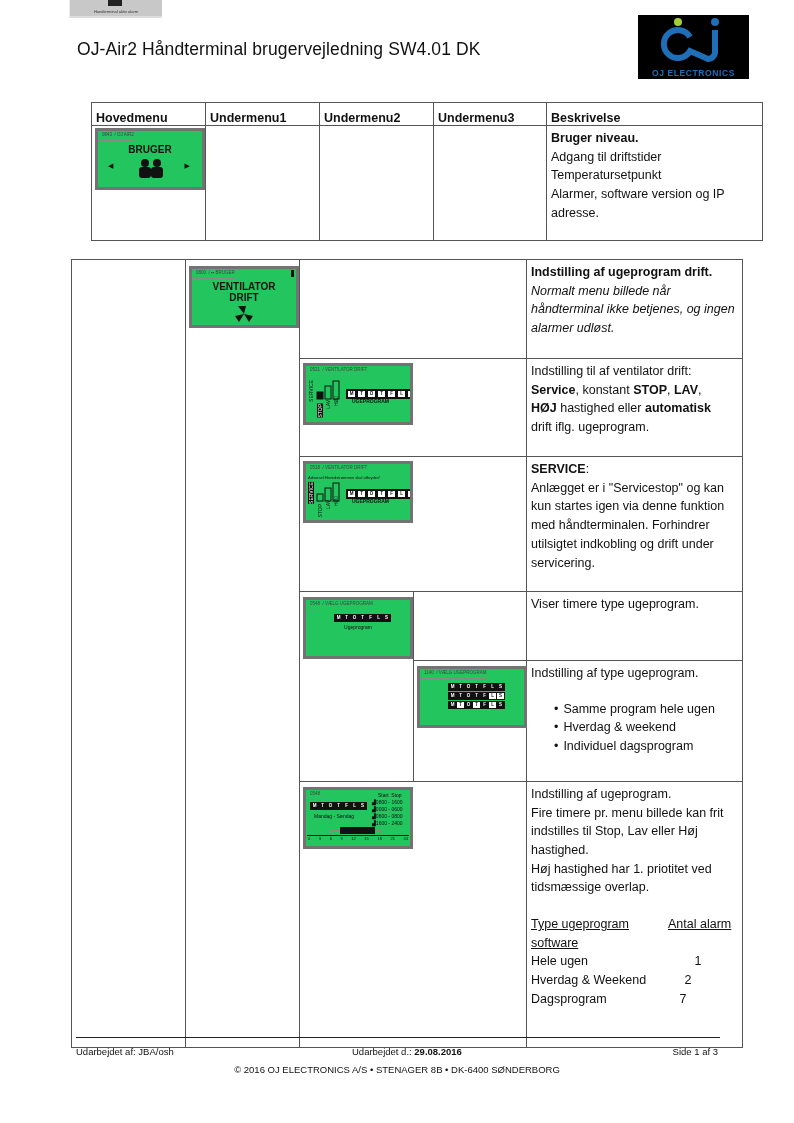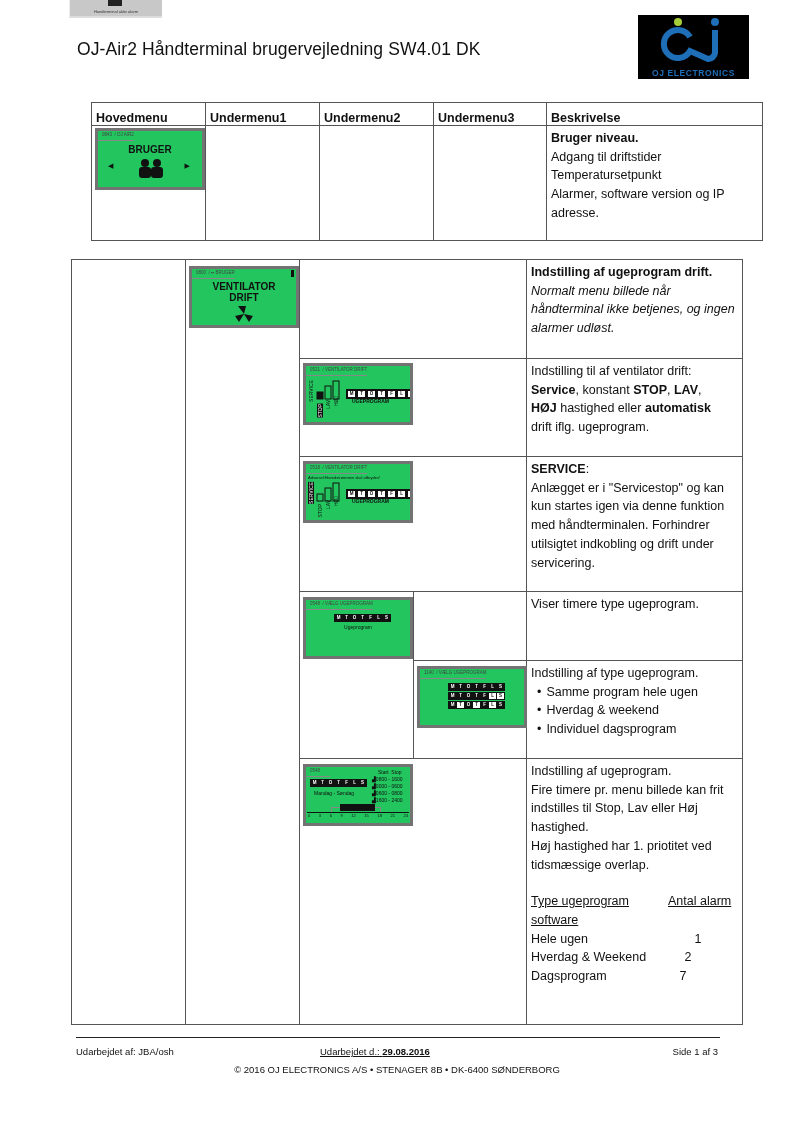--- a/index.html
+++ b/index.html
@@ -15,21 +15,21 @@
                font-size:8.5px; font-weight:bold; letter-spacing:0.6px; }
 
   table.doc { position:absolute; border-collapse:collapse; table-layout:fixed; }
   table.doc td, table.doc th { border:1px solid #555; vertical-align:top; padding:0; }
   .t1 { left:71px; top:102px; width:671px;margin-left:20px; }
   .t2 { left:71px; top:259px; width:671px; }
   th.hdr { font-size:12.5px; font-weight:bold; text-align:left; padding:8px 0 0 4px !important; height:14px; }
   .desc { font-size:12.5px; line-height:18.7px; padding:3px 4px 8px 4px !important; }
   .desc b { font-weight:bold; }
   .desc i { font-style:italic; }
-  .desc ul { margin:0; padding:0 0 0 6px; list-style:none; }
+  .desc ul { margin:17px; padding:0 0 0 6px; list-style:none; }
   .desc ul li:before { content:"\2022"; margin-right:5px; }
   .u { text-decoration:underline; }
   .ttab { display:flex; }
   .ttab .a { width:137px; } .ttab .b { width:60px; text-align:center; }
 
   .lcd { position:relative; border:3px solid #737373; background:#22c55e; margin:4px; overflow:hidden; }
   .lcd .tab { position:absolute; left:0; top:0; height:8px; font-size:4.5px; color:#444; padding:1px 0 0 4px;
               border-bottom:1px solid #888; }
   .days { display:inline-flex; background:#111; padding:1px; gap:1px; }
   .days span { width:7px; height:6px; background:#111; color:#fff; font-size:4.5px; font-weight:bold; text-align:center; line-height:6px; }
@@ -318,15 +318,15 @@
             <span class="a">Dagsprogram</span>
             <span class="b" style="width:30px">7</span>
           </div>
     </td>
   </tr>
 </tbody>
   </table>
 
 <div style="position:absolute;left:76px;top:1037px;width:644px;border-top:1px solid #222;"></div>
 <div style="position:absolute;left:76px;top:1046px;font-size:9.5px;">Udarbejdet af: JBA/osh</div>
-<div style="position:absolute;left:320px;top:1046px;font-size:9.5px;text-decoration:underline;"><span>Udarbejdet d.: </span><b>29.08.2016</b></div>
+<div style="position:absolute;left:352px;top:1046px;font-size:9.5px;"><span>Udarbejdet d.: </span><b>29.08.2016</b></div>
 <div style="position:absolute;right:76px;top:1046px;font-size:9.5px;">Side 1 af 3</div>
 <div style="position:absolute;left:0;right:0;top:1064px;text-align:center;font-size:9.5px;">© 2016 OJ ELECTRONICS A/S • STENAGER 8B • DK-6400 SØNDERBORG</div>
 
 </body></html>

